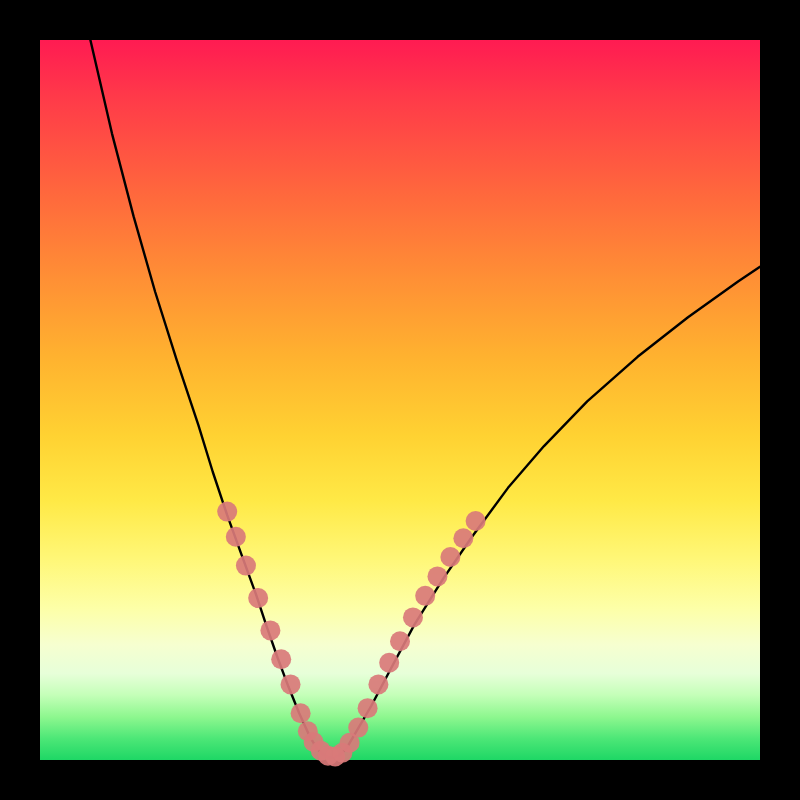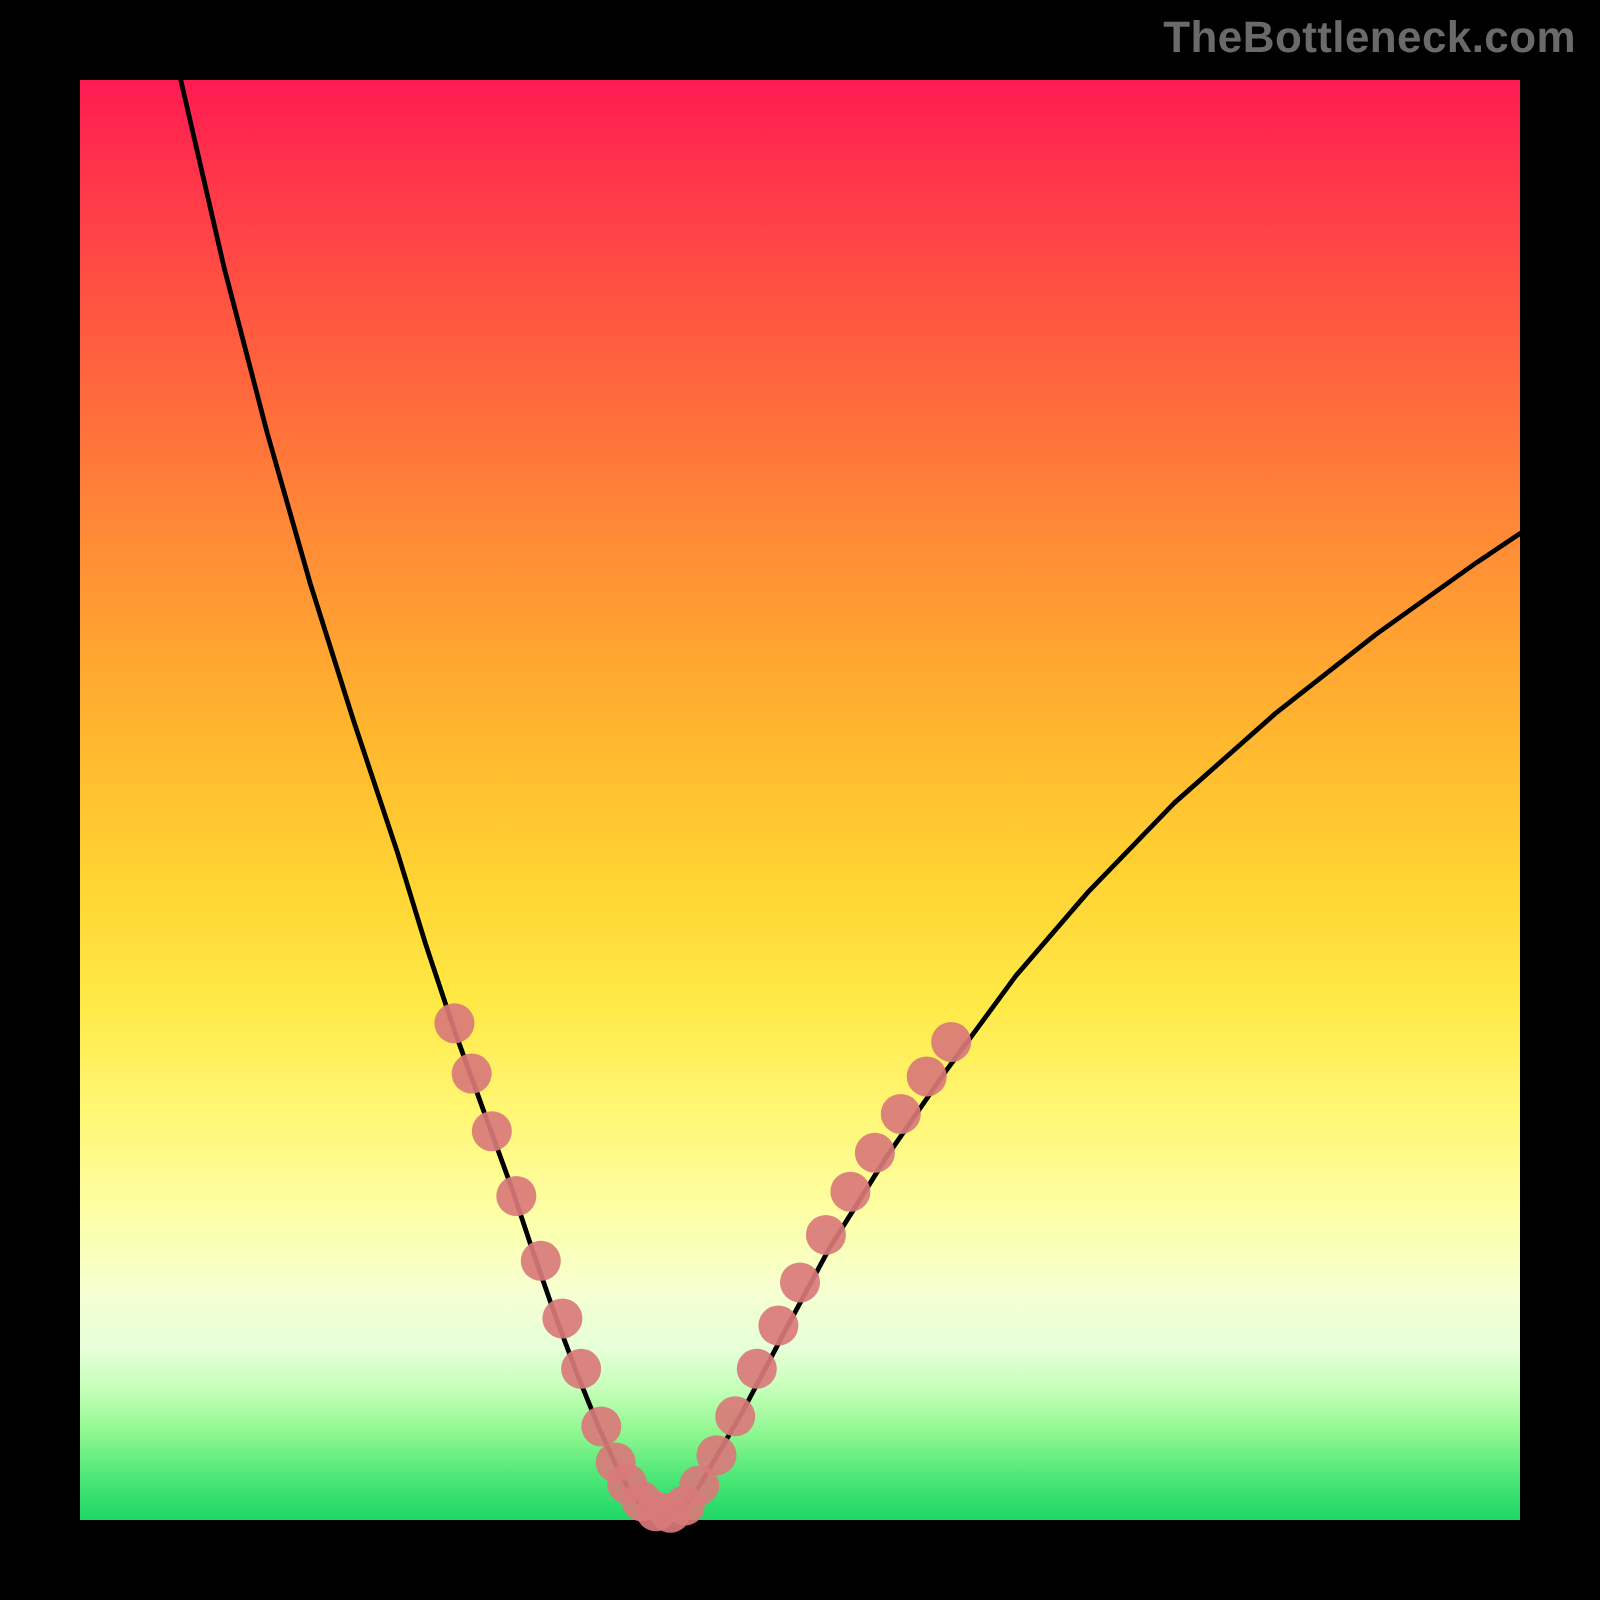--- a/index.html
+++ b/index.html
@@ -57,21 +57,20 @@
     inset: 0;
     width: 100%;
     height: 100%;
     overflow: visible;
   }
 </style>
 </head>
 <body>
 
 <div class="frame">
-  <div class="watermark">TheBottleneck.com</div>
   <div class="plot-area">
     <svg class="curve" viewBox="0 0 720 720" preserveAspectRatio="none">
       <g id="curve-group">
           <path d="M50.40,0.00 L72.00,93.60 L93.60,176.40 L115.20,252.00 L136.80,320.40 L158.40,385.20 L172.80,432.00 L187.20,475.20 L201.60,514.80 L216.00,554.40 L226.80,586.80 L237.60,617.76 L248.40,646.56 L259.20,673.20 L270.00,696.96 L270.00,696.96 L277.20,709.20 L284.40,715.68 L291.60,717.84 L298.80,715.68 L306.00,709.20 L313.20,696.96 L313.20,696.96 L331.20,666.00 L352.80,624.96 L374.40,584.64 L403.20,538.56 L432.00,496.80 L468.00,447.84 L504.00,406.08 L547.20,361.44 L597.60,316.80 L648.00,277.20 L698.40,241.20 L720.00,226.80" fill="none" stroke="#000000" stroke-width="2.4" stroke-linecap="round" stroke-linejoin="round"></path>
         </g>
       <g id="marker-group">
           <circle cx="187.20" cy="471.60" r="10" fill="#d97a7a" fill-opacity="0.92"></circle>
           <circle cx="195.84" cy="496.80" r="10" fill="#d97a7a" fill-opacity="0.92"></circle>
           <circle cx="205.92" cy="525.60" r="10" fill="#d97a7a" fill-opacity="0.92"></circle>
           <circle cx="218.16" cy="558.00" r="10" fill="#d97a7a" fill-opacity="0.92"></circle>

